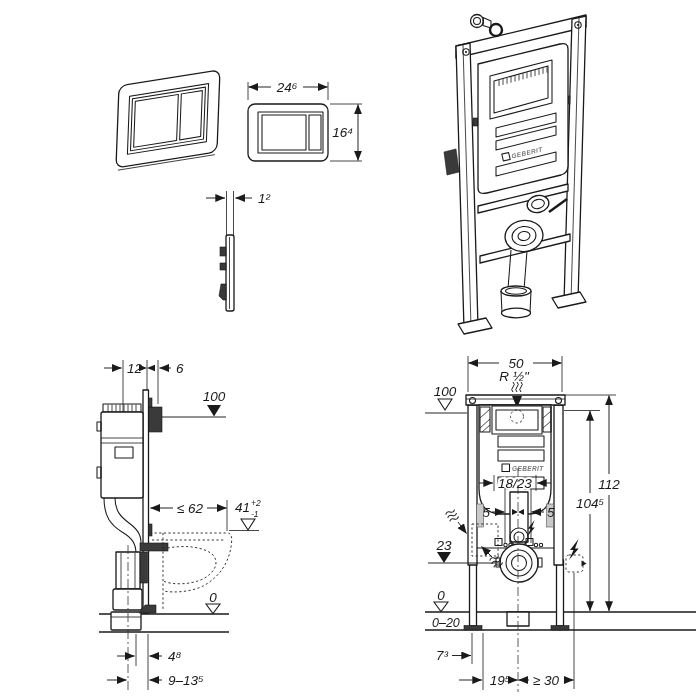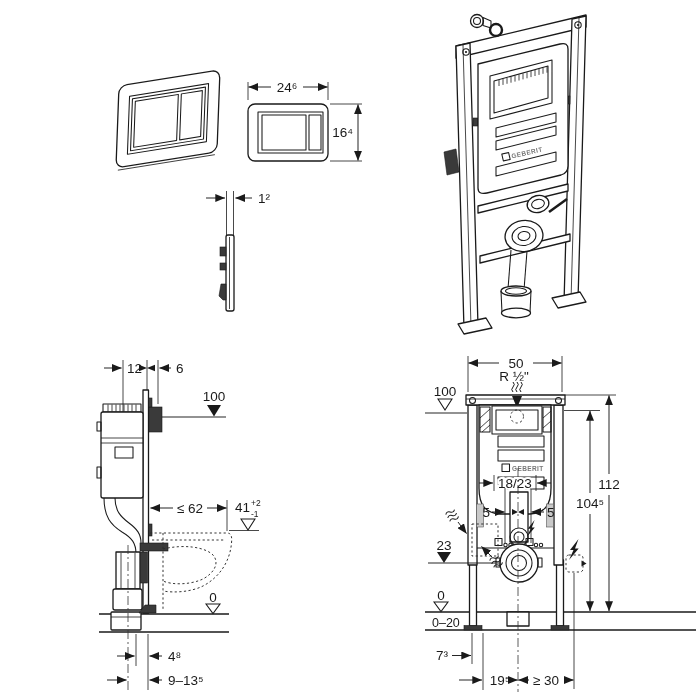--- a/index.html
+++ b/index.html
@@ -1,16 +1,16 @@
 <!DOCTYPE html>
 <html><head>
 <meta charset="utf-8">
 <style>
   html,body{margin:0;padding:0;background:#fff;}
-  #stage{position:relative;width:700px;height:700px;background:#ffffff;overflow:hidden;}
+  #stage{position:relative;width:700px;height:700px;background:#ffffff;overflow:hidden;font-style:italic;}
   svg{display:block;}
   .o  {fill:#fff;stroke:#1a1a1a;stroke-width:1.3;stroke-linejoin:round;}
   .o2 {fill:none;stroke:#1a1a1a;stroke-width:1.05;stroke-linejoin:round;}
   .thin{fill:none;stroke:#1a1a1a;stroke-width:0.8;}
   .dim{fill:none;stroke:#1a1a1a;stroke-width:0.95;}
   .dsh{fill:none;stroke:#2a2a2a;stroke-width:0.95;stroke-dasharray:2.2 2.4;}
   .cl {fill:none;stroke:#333;stroke-width:0.8;stroke-dasharray:9 3 2 3;}
   .dk {fill:#3a3a3a;stroke:#1a1a1a;stroke-width:0.6;}
   .gry{fill:#c9c9c9;stroke:#555;stroke-width:0.6;}
   .tri-f{fill:#1a1a1a;stroke:none;}

